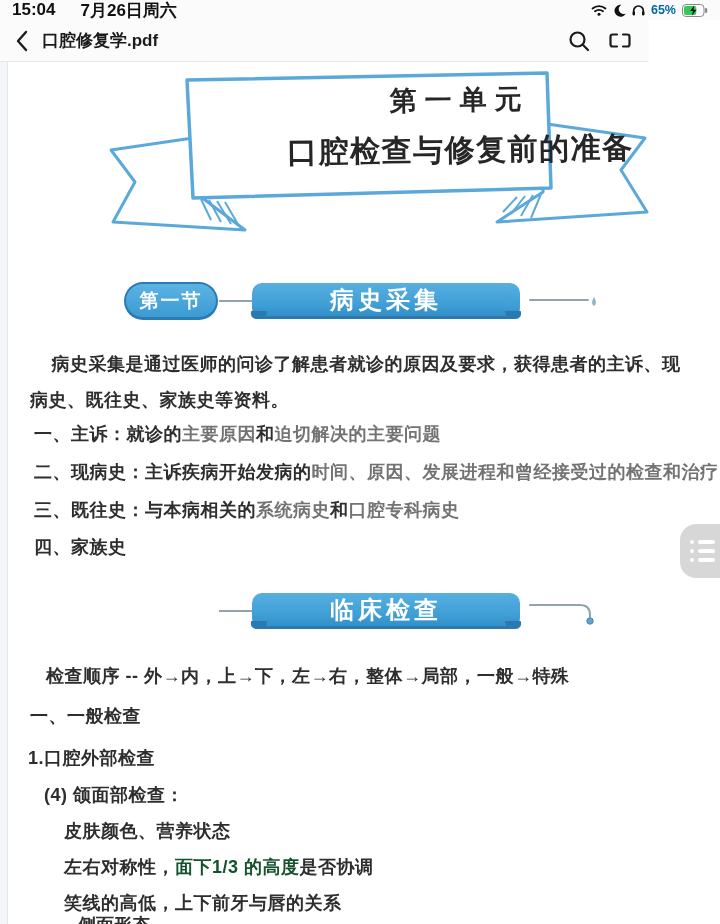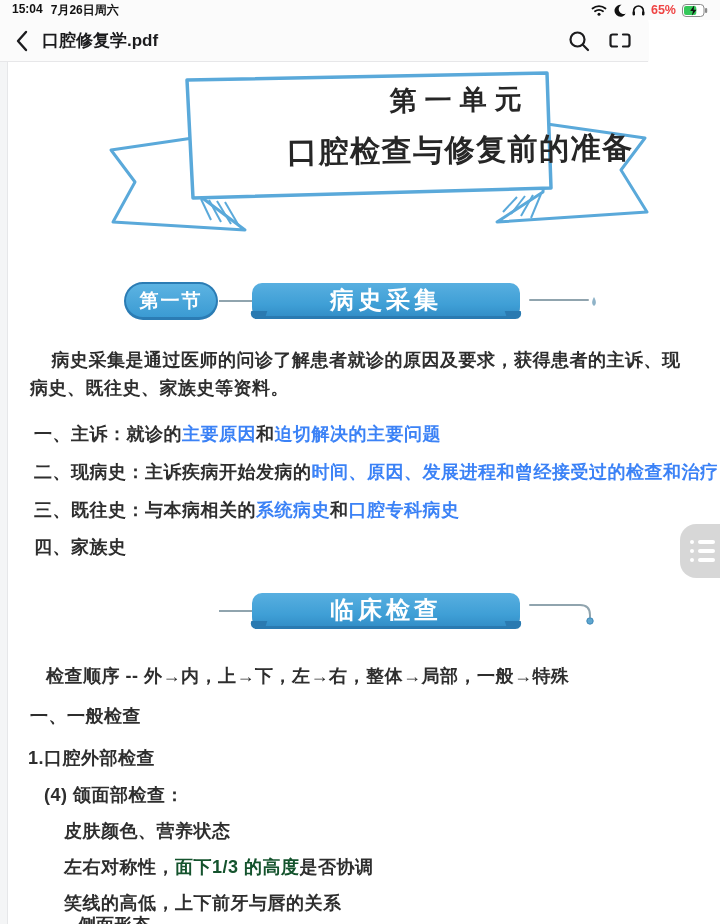--- a/index.html
+++ b/index.html
@@ -3,26 +3,26 @@
 <meta charset="utf-8">
 <style>
   * { margin:0; padding:0; box-sizing:border-box; }
   html,body { width:720px; height:924px; }
   body { font-family:"Liberation Sans","DejaVu Sans",sans-serif; background:#ffffff; overflow:hidden; }
   .screen { position:relative; width:720px; height:924px; background:#ffffff; }
 
   
   .statusbar { position:absolute; top:0; left:0; width:720px; height:20px; background:#fbfbfb;
                display:flex; align-items:center; justify-content:space-between; padding:0 12px; }
-  .sb-left { display:flex; align-items:flex-start; gap:8px; font-size:12px; color:#111; }
+  .sb-left { display:flex; align-items:center; gap:25px; font-size:17px; color:#111; }
   .sb-time { font-weight:700; }
   .sb-date { font-weight:600; }
   .sb-right { display:flex; align-items:center; gap:6px; }
   .sb-right svg { display:block; }
-  .sb-batt-label { font-size:12.5px; font-weight:600; color:#ef4444; }
+  .sb-batt-label { font-size:12.5px; font-weight:600; color:#0369a1; }
 
   
   .navbar { position:absolute; top:20px; left:0; width:648px; height:42px; background:#fbfbfb;
             border-bottom:1px solid #e7e7e9; box-shadow:0 1px 2px rgba(0,0,0,.05);
             display:flex; align-items:center; padding:0 16px; }
   .nav-back { display:flex; align-items:center; margin-right:14px; cursor:pointer; }
   .nav-title { font-size:17px; font-weight:700; color:#1b1b1d; }
   .nav-actions { margin-left:auto; display:flex; align-items:center; gap:18px; }
   .nav-actions svg { display:block; }
 
@@ -50,22 +50,22 @@
                 color:#fff; font-size:24px; font-weight:700; letter-spacing:4px;
                 display:flex; align-items:center; justify-content:center; }
   .sec-banner::before, .sec-banner::after { content:""; position:absolute; bottom:-3px; width:16px; height:8px;
                 background:#2a7ab1; }
   .sec-banner::before { left:-2px; border-radius:0 0 0 10px; transform:skewX(-18deg); }
   .sec-banner::after { right:-2px; border-radius:0 0 10px 0; transform:skewX(18deg); }
   .sec-conn-right { position:absolute; left:528px; top:8px; }
 
   
   .note { position:absolute; color:#2e2e2e; font-size:18px; font-weight:600; letter-spacing:.5px; white-space:nowrap; }
-  .para { left:30px; top:284px; width:662px; white-space:normal; text-indent:1.2em; line-height:28px; letter-spacing:.5px; }
-  .c-blue { color:#3b82f6; }
+  .para { left:30px; top:284px; width:662px; white-space:normal; text-indent:1.2em; line-height:36px; letter-spacing:.5px; }
+  .c-blue { color:#737373; }
   .c-cyan { color:#14532d; }
   .clip-line { position:absolute; left:78px; top:851px; height:11px; overflow:hidden; font-size:18px; font-weight:600; color:#2e2e2e; }
 
   
   .float-btn { position:absolute; right:-18px; top:462px; width:58px; height:54px; background:#d5d5d5;
                opacity:.93; border-radius:16px; display:flex; flex-direction:column; justify-content:center;
                gap:5px; padding-left:10px; cursor:pointer; }
   .fb-row { display:flex; align-items:center; gap:4px; }
   .fb-dot { width:4px; height:4px; border-radius:50%; background:#fff; }
   .fb-bar { width:17px; height:3.5px; border-radius:2px; background:#fff; }

